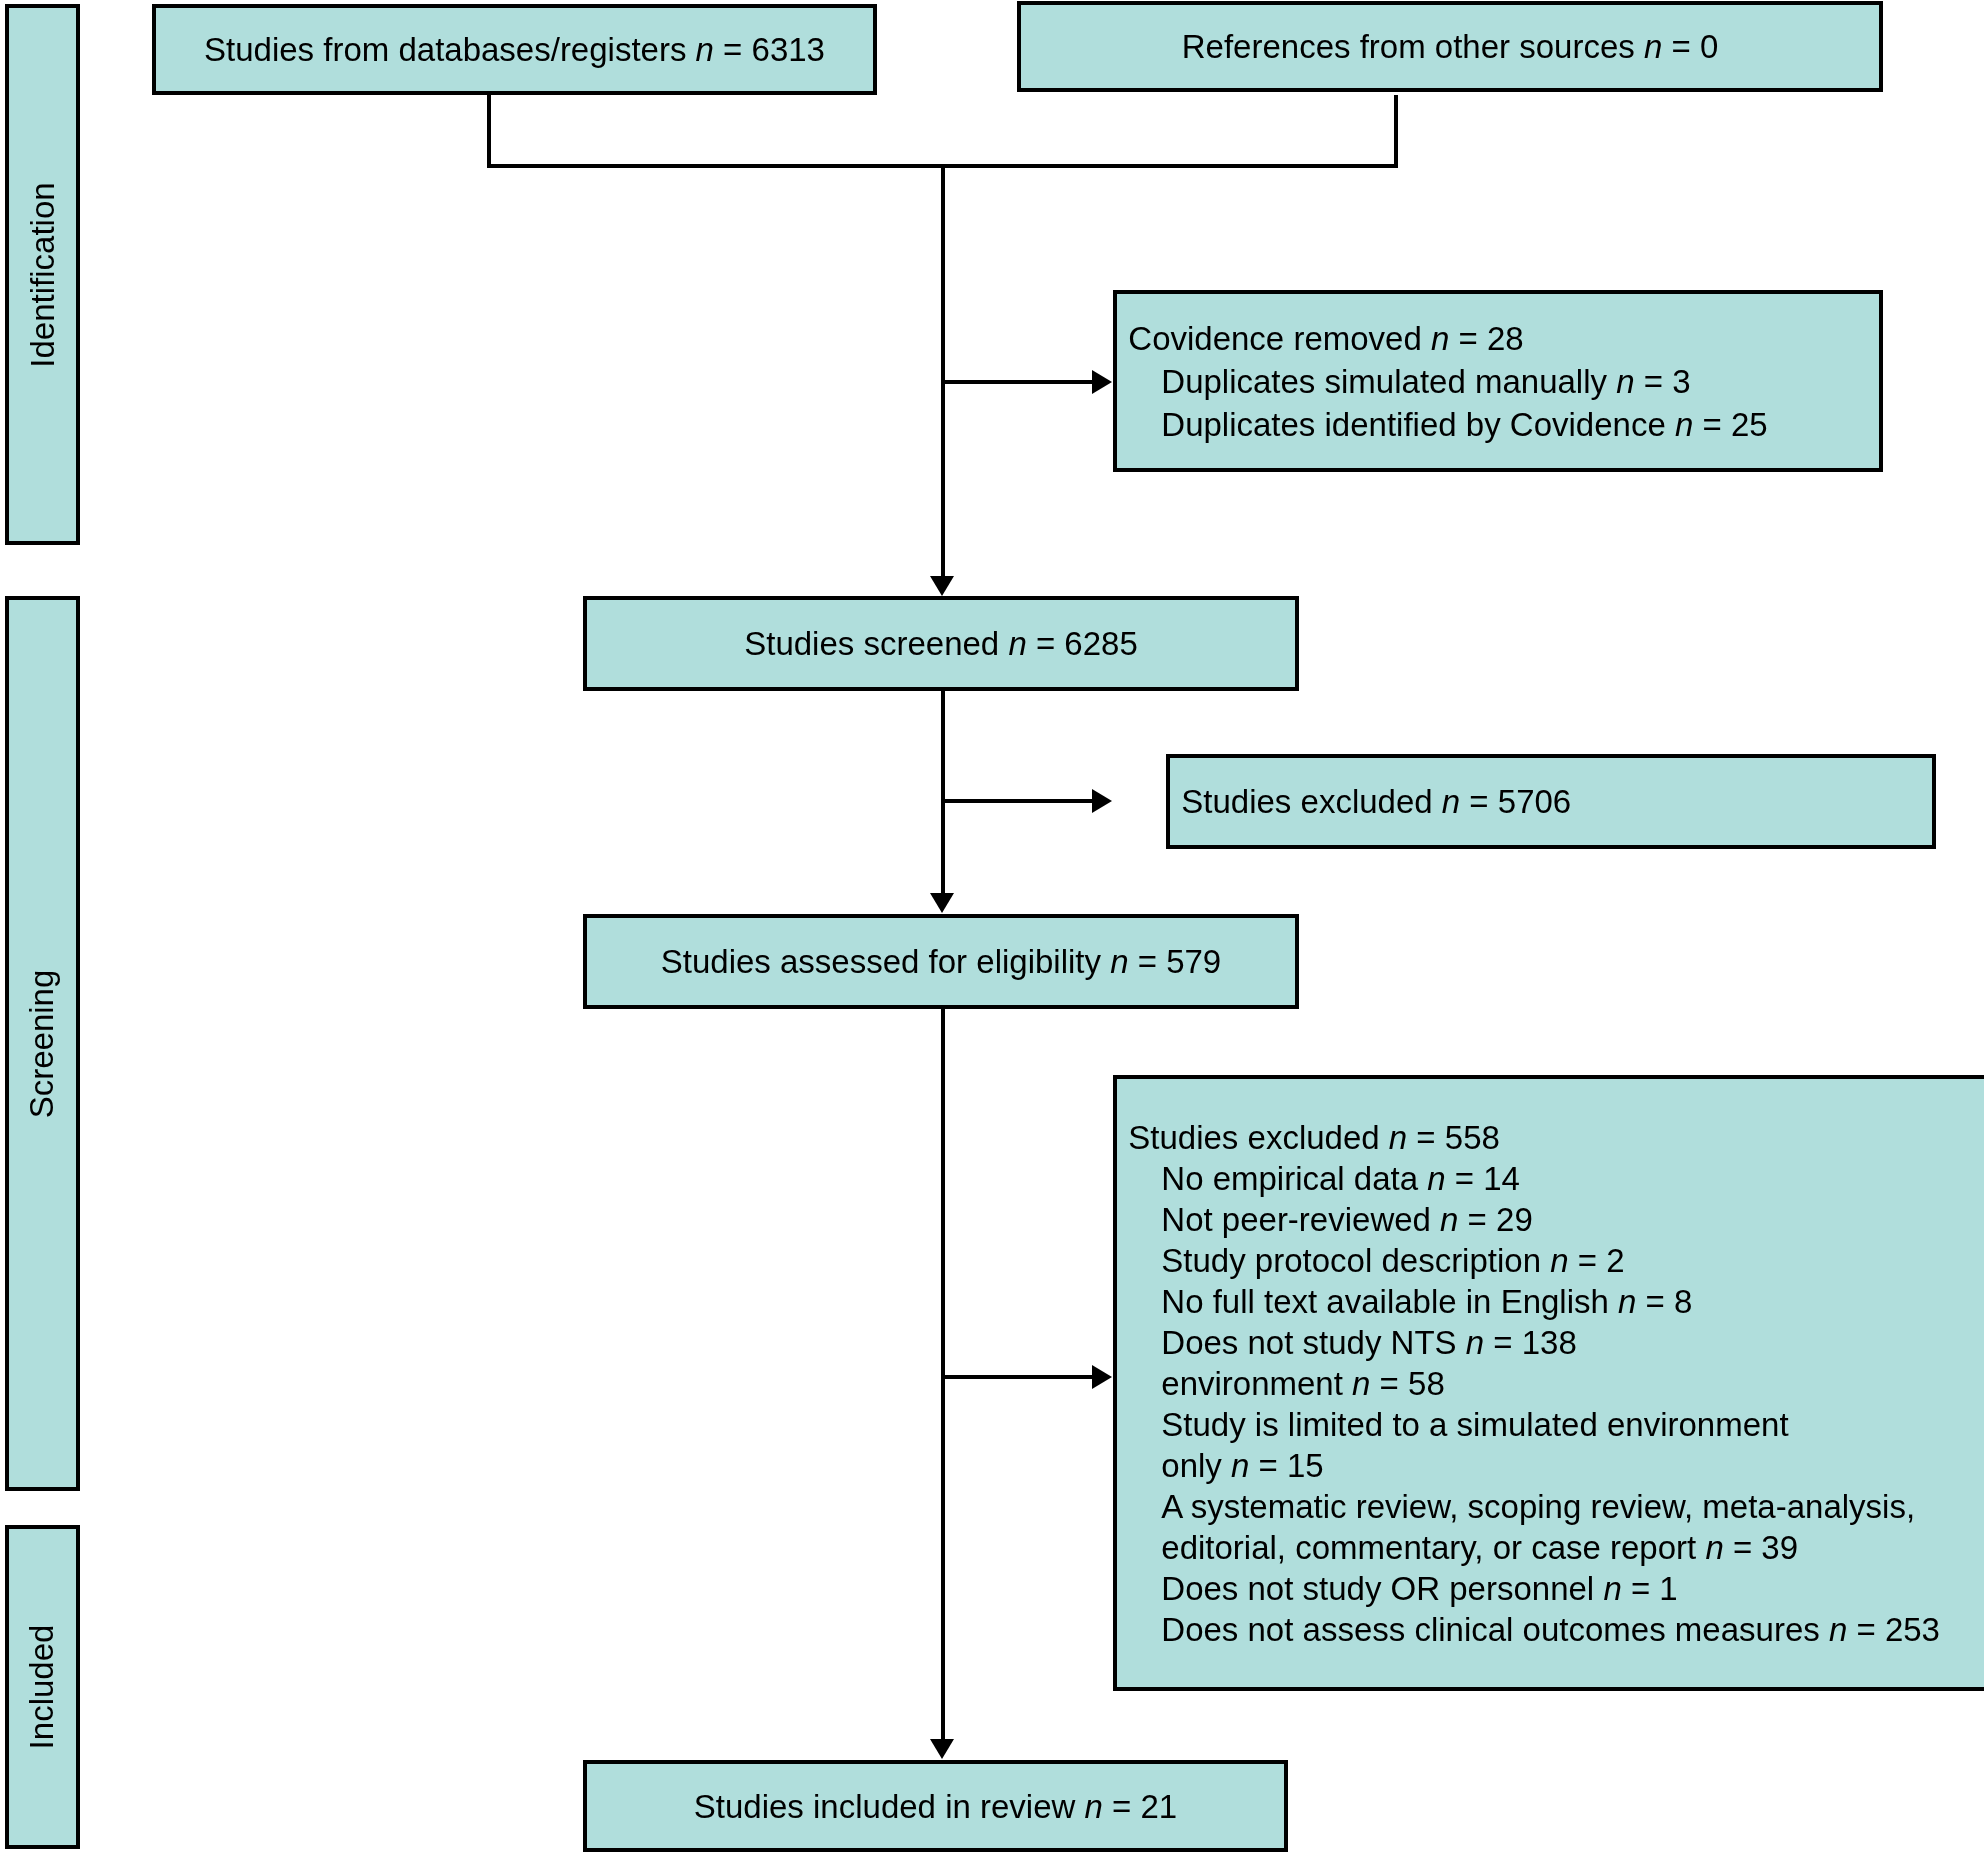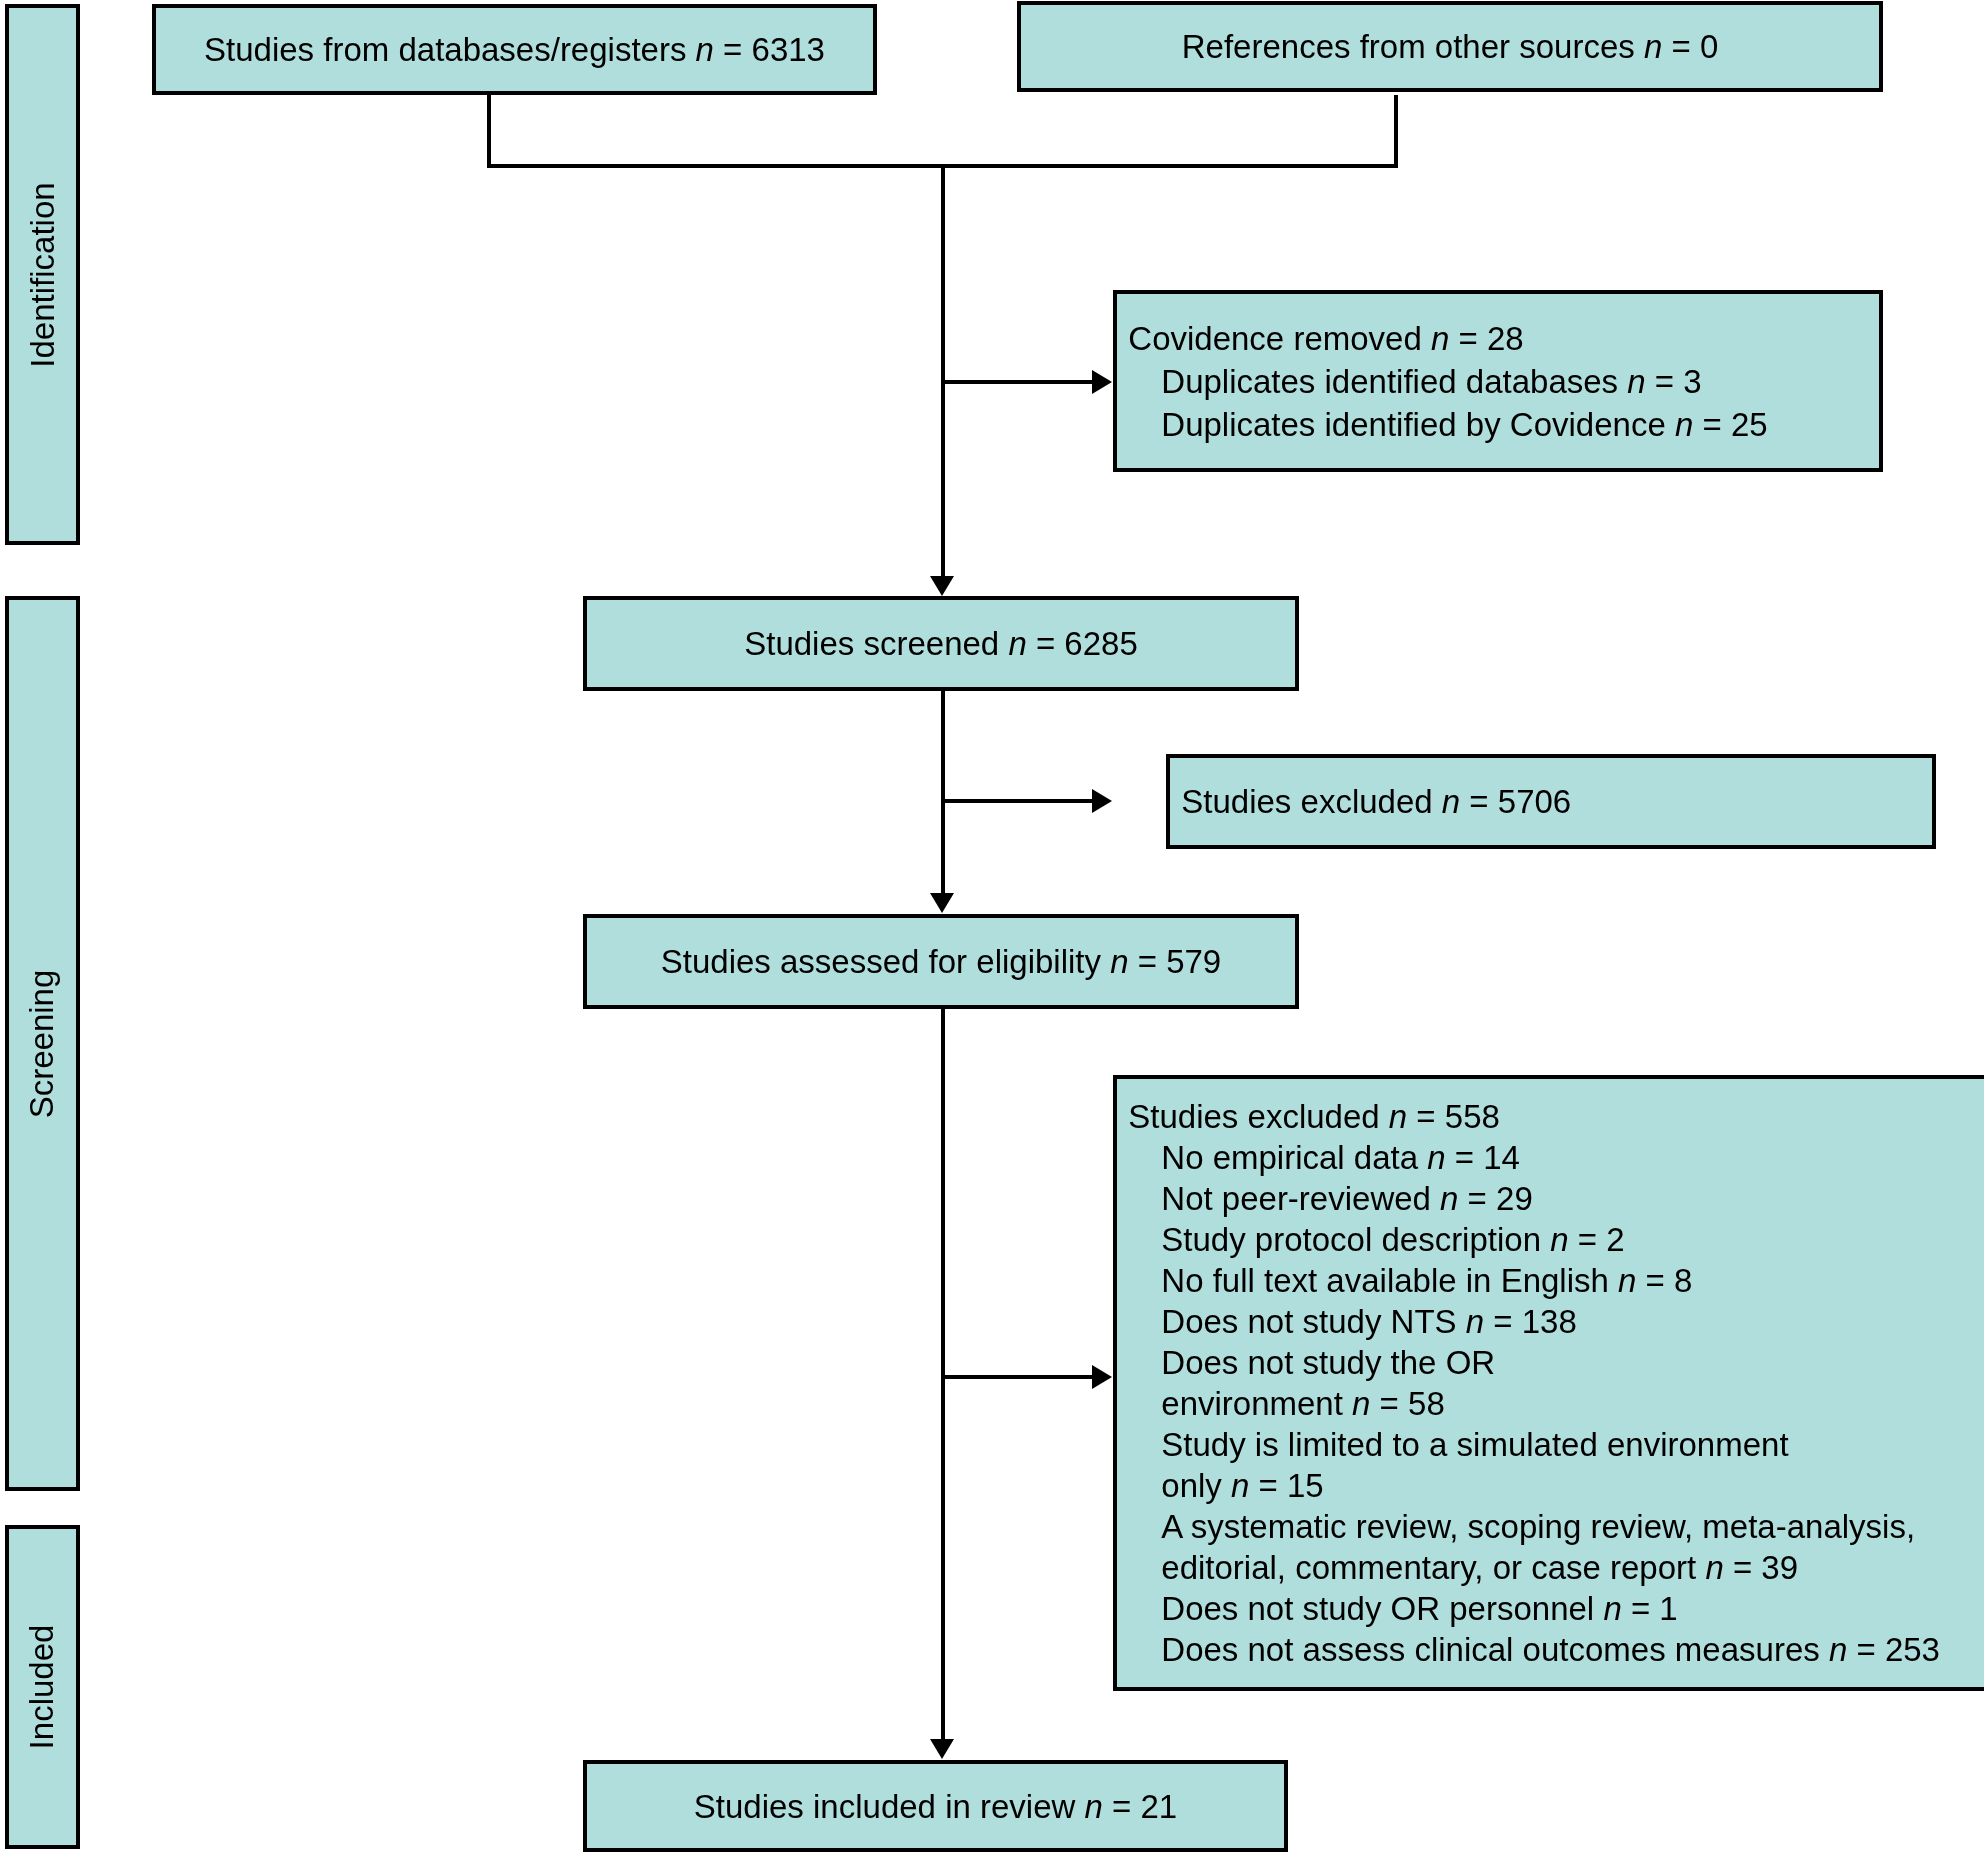--- a/index.html
+++ b/index.html
@@ -95,21 +95,21 @@
   <div class="hline" style="left:487px;top:164px;width:910px;"></div>
 
   <div class="vline" style="left:941px;top:164px;height:413px;"></div>
   <div class="arrow-down" style="left:930px;top:576px;"></div>
 
   <div class="hline" style="left:941px;top:380px;width:154px;"></div>
   <div class="arrow-right" style="left:1092px;top:370px;"></div>
 
   <div class="box left roomy" style="left:1113px;top:290px;width:770px;height:182px;">
       <div class="tline"><span>Covidence removed </span><span class="it">n</span><span> = 28</span></div>
-      <div class="tline ind"><span>Duplicates identified databases </span><span class="it">n</span><span> = 3</span></div>
+      <div class="tline ind"><span>Duplicates simulated manually </span><span class="it">n</span><span> = 3</span></div>
       <div class="tline ind"><span>Duplicates identified by Covidence </span><span class="it">n</span><span> = 25</span></div>
     </div>
 
   <div class="box center" style="left:583px;top:596px;width:716px;height:95px;">
       <div class="tline"><span>Studies screened </span><span class="it">n</span><span> = 6285</span></div>
     </div>
 
   <div class="vline" style="left:941px;top:691px;height:203px;"></div>
   <div class="arrow-down" style="left:930px;top:893px;"></div>
 
@@ -130,21 +130,20 @@
   <div class="hline" style="left:941px;top:1375px;width:154px;"></div>
   <div class="arrow-right" style="left:1092px;top:1365px;"></div>
 
   <div class="box left" style="left:1113px;top:1075px;width:961px;height:616px;">
       <div class="tline"><span>Studies excluded </span><span class="it">n</span><span> = 558</span></div>
       <div class="tline ind"><span>No empirical data </span><span class="it">n</span><span> = 14</span></div>
       <div class="tline ind"><span>Not peer-reviewed </span><span class="it">n</span><span> = 29</span></div>
       <div class="tline ind"><span>Study protocol description </span><span class="it">n</span><span> = 2</span></div>
       <div class="tline ind"><span>No full text available in English </span><span class="it">n</span><span> = 8</span></div>
       <div class="tline ind"><span>Does not study NTS </span><span class="it">n</span><span> = 138</span></div>
-      <div class="tline ind"><span>Does not study the OR</span></div>
       <div class="tline ind"><span>environment </span><span class="it">n</span><span> = 58</span></div>
       <div class="tline ind"><span>Study is limited to a simulated environment</span></div>
       <div class="tline ind"><span>only </span><span class="it">n</span><span> = 15</span></div>
       <div class="tline ind"><span>A systematic review, scoping review, meta-analysis,</span></div>
       <div class="tline ind"><span>editorial, commentary, or case report </span><span class="it">n</span><span> = 39</span></div>
       <div class="tline ind"><span>Does not study OR personnel </span><span class="it">n</span><span> = 1</span></div>
       <div class="tline ind"><span>Does not assess clinical outcomes measures </span><span class="it">n</span><span> = 253</span></div>
     </div>
 
   <div class="box center" style="left:583px;top:1760px;width:705px;height:92px;">

